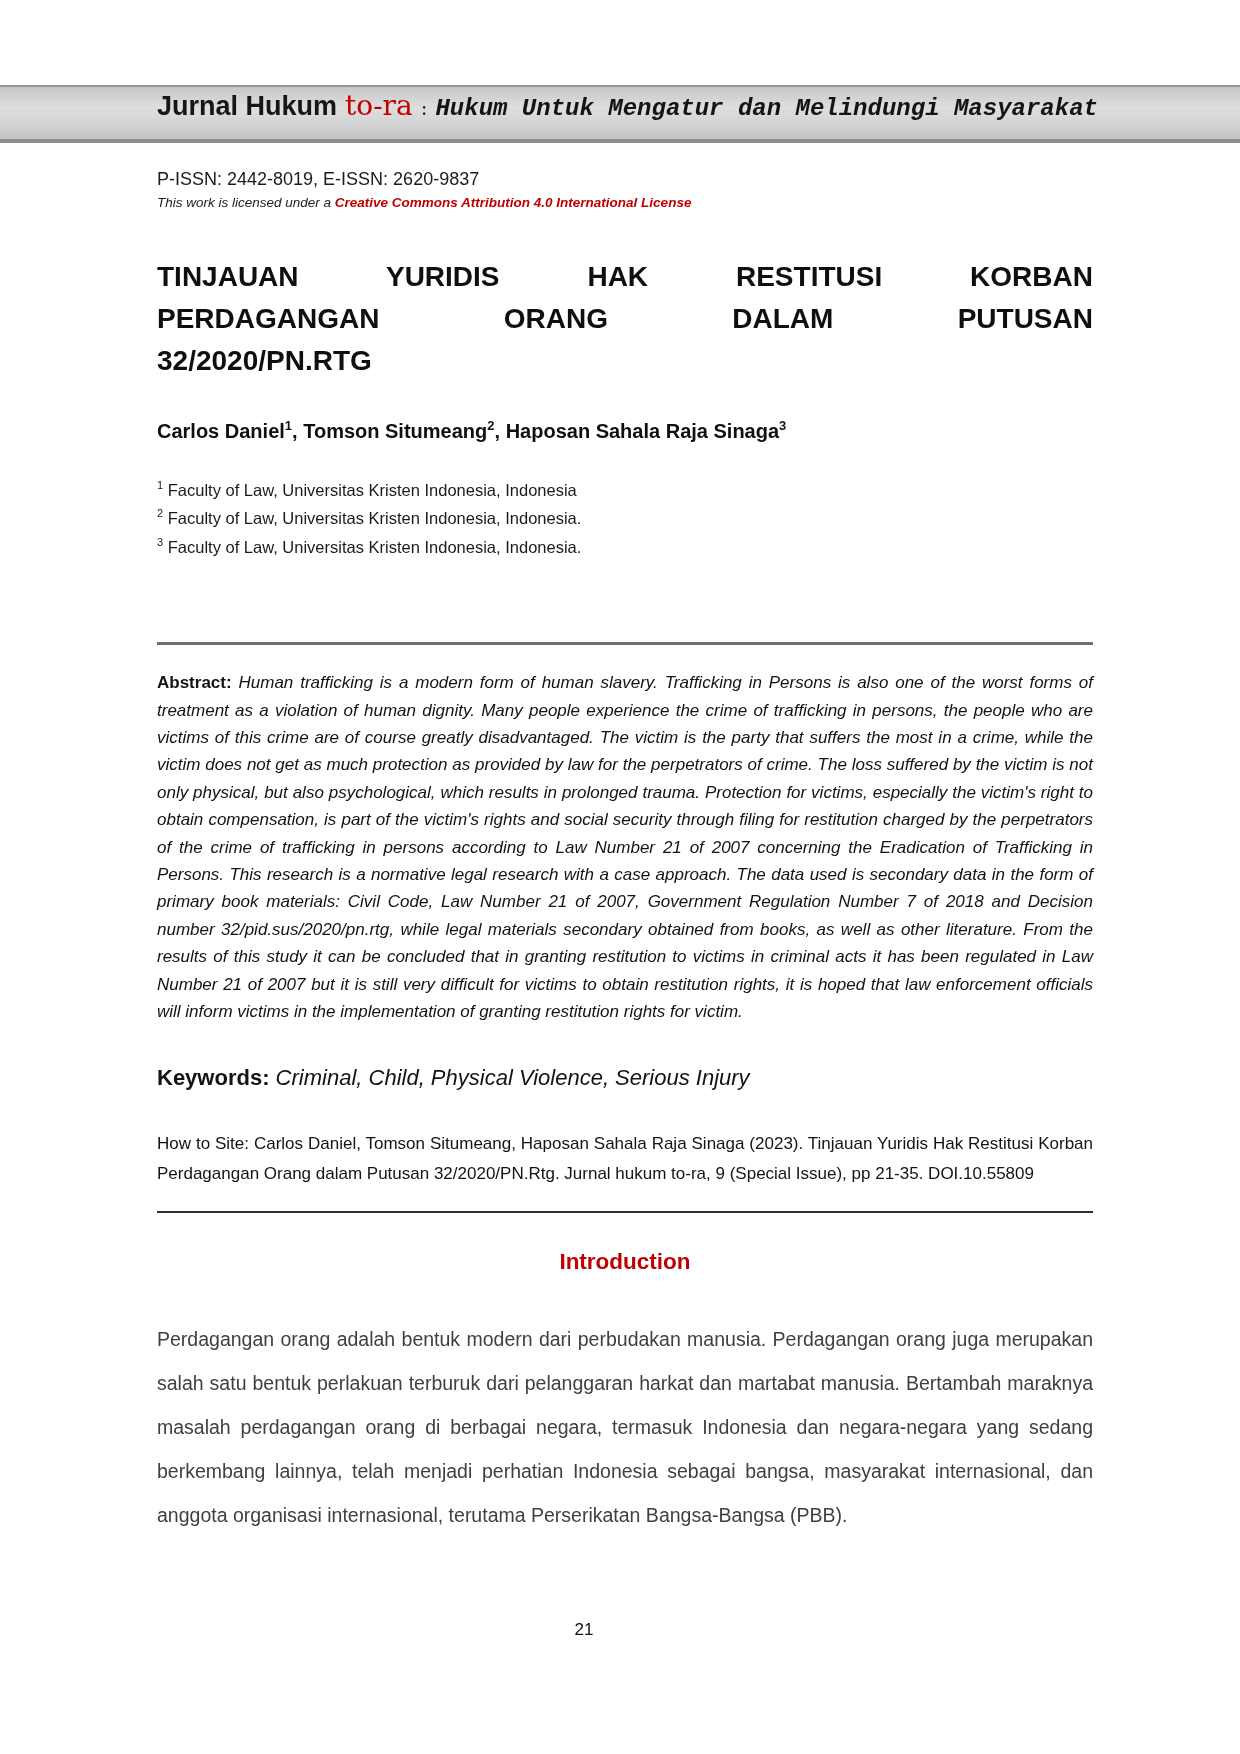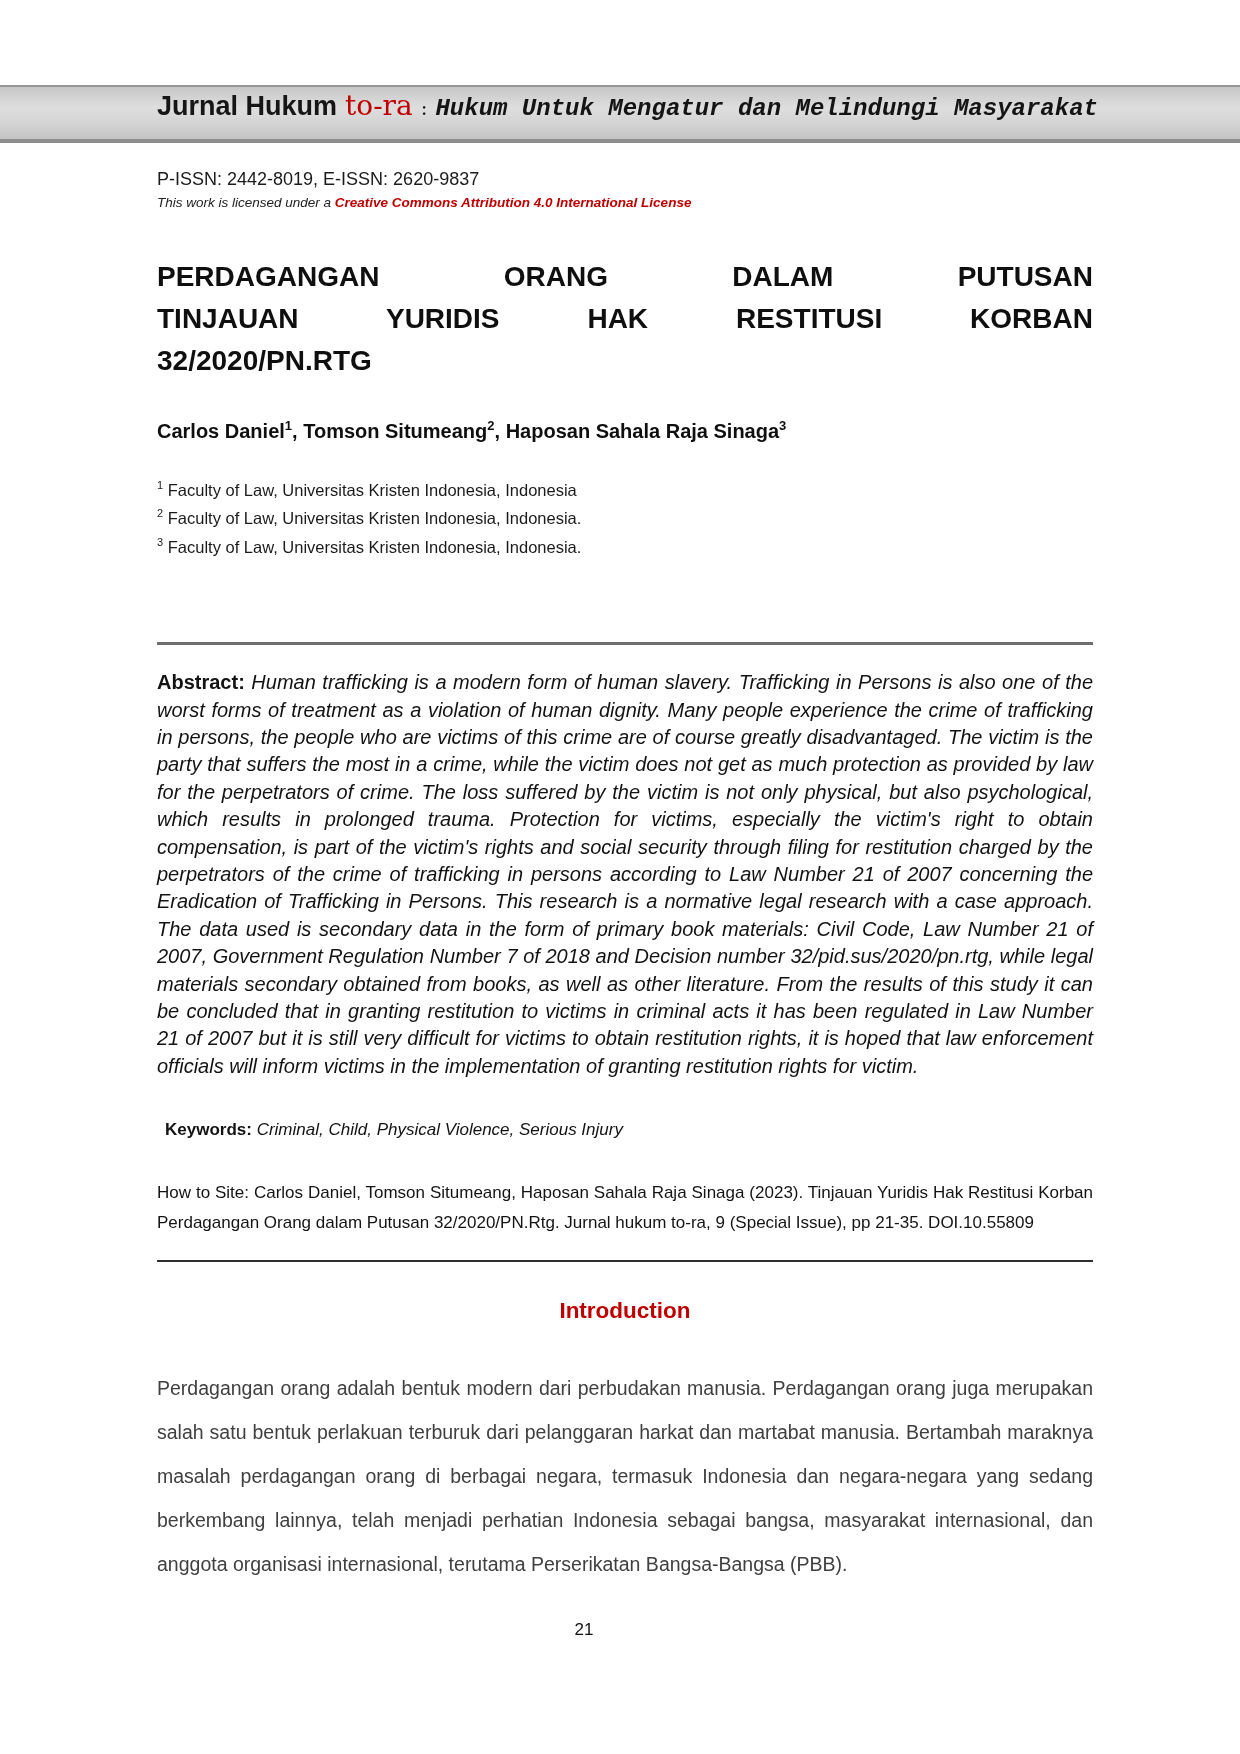--- a/index.html
+++ b/index.html
@@ -45,27 +45,27 @@
 
   .affiliations{margin-top:30px;}
   .affil{font-size:16.5px;line-height:24px;color:#1b1b1b;}
   .affil sup{font-size:11px;}
 
   .rule-thick{margin:84px 0 0 0;border:none;height:3px;background:#6e6e6e;}
   .rule-thin{margin:22px 0 0 0;border:none;height:2px;background:#2e2e2e;}
 
   p.abstract{
     margin:24px 0 0 0;
-    font-size:20px;line-height:27.4px;
+    font-size:17px;line-height:27.4px;
     text-align:justify;color:#131313;
   }
   p.abstract .lbl{font-weight:bold;font-style:normal;}
   p.abstract .txt{font-style:italic;}
 
-  p.keywords{margin:40px 0 0 8px;font-size:17px;color:#131313;}
+  p.keywords{margin:40px 0 0 0;font-size:22px;color:#131313;}
   p.keywords .lbl{font-weight:bold;}
   p.keywords .txt{font-style:italic;}
 
   p.howto{margin:38px 0 0 0;font-size:17px;line-height:30px;text-align:justify;color:#141414;}
 
   h2.intro{margin:36px 0 0 0;font-size:22.5px;font-weight:bold;color:var(--accent,#C00000);text-align:center;}
 
   p.bodypar{
     margin:42px 0 0 0;
     font-size:19.5px;line-height:44px;
@@ -93,22 +93,22 @@
   <div class="content">
 
     <div class="meta">
       <div class="mline">P-ISSN: 2442-8019, E-ISSN: 2620-9837</div>
       <div class="license">
         <span>This work is licensed under a </span><span class="lic-link">Creative Commons Attribution 4.0 International License</span>
       </div>
     </div>
 
     <h1 class="title">
+        <div class="title-line jl">TINJAUAN YURIDIS HAK RESTITUSI KORBAN</div>
         <div class="title-line jl">PERDAGANGAN ORANG DALAM PUTUSAN</div>
-        <div class="title-line jl">TINJAUAN YURIDIS HAK RESTITUSI KORBAN</div>
         <div class="title-line">32/2020/PN.RTG</div>
       </h1>
 
     <div class="authors"><span>Carlos Daniel</span><sup>1</sup>, <span>Tomson Situmeang</span><sup>2</sup>, <span>Haposan Sahala Raja Sinaga</span><sup>3</sup></div>
 
     <div class="affiliations">
         <div class="affil"><sup>1</sup> Faculty of Law, Universitas Kristen Indonesia, Indonesia</div>
         <div class="affil"><sup>2</sup> Faculty of Law, Universitas Kristen Indonesia, Indonesia.</div>
         <div class="affil"><sup>3</sup> Faculty of Law, Universitas Kristen Indonesia, Indonesia.</div>
       </div>

